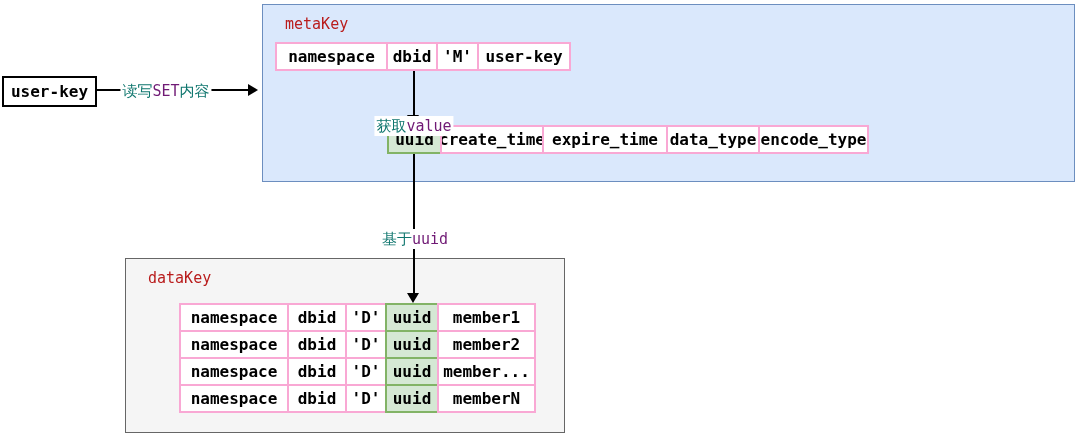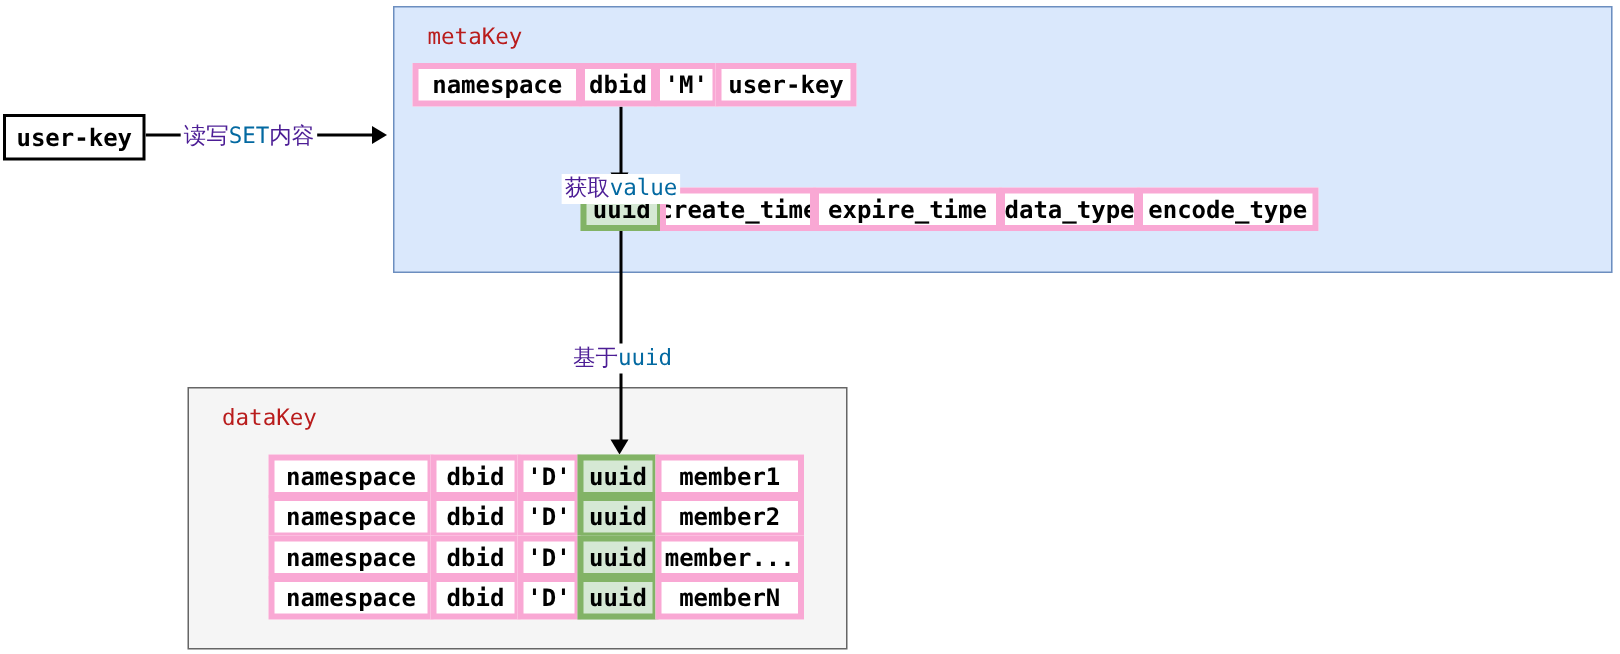--- a/index.html
+++ b/index.html
@@ -11,32 +11,32 @@
   .group{position:absolute;box-sizing:border-box;border:1px solid;z-index:1;}
   .group.meta{left:262px;top:4px;width:813px;height:178px;background:#dae8fc;border-color:#6c8ebf;}
   .group.data{left:125px;top:258px;width:440px;height:175px;background:#f5f5f5;border-color:#666666;}
   .group-title{
     position:absolute;left:22px;top:10px;color:#b91c1c;
     font:15px "DejaVu Sans Mono","Liberation Mono",monospace;
   }
   
   .table{position:absolute;display:flex;z-index:3;}
   .cell{
-    box-sizing:border-box;height:29px;border:4px solid #f9a8d4;background:#fff;
+    box-sizing:border-box;height:29px;border:2px solid #f9a8d4;background:#fff;
     display:flex;align-items:center;justify-content:center;
     font:bold 16px "DejaVu Sans Mono","Liberation Mono",monospace;color:#000;
     white-space:nowrap;overflow:hidden;
   }
   .cell + .cell{margin-left:-2px;}
   .cell.green{background:#d5e8d4;border-color:#82b366;}
   .t1{left:275px;top:42px;}
   .t1 .c0{width:113px}.t1 .c1{width:52px}.t1 .c2{width:43px}.t1 .c3{width:94px}
   .t2{left:387px;top:125px;}
   .t2 .c0{width:55px}.t2 .c1{width:104px}.t2 .c2{width:126px}
-  .t2 .c3{width:126px}.t2 .c4{width:94px}.t2 .c5{width:121px}
+  .t2 .c3{width:126px}.t2 .c4{width:94px}.t2 .c5{width:111px}
   .t3{left:179px;top:303px;display:block;}
   .t3 .row{display:flex;}
   .t3 .row + .row{margin-top:-2px;}
   .t3 .c0{width:110px}.t3 .c1{width:60px}.t3 .c2{width:42px}
   .t3 .c3{width:54px}.t3 .c4{width:99px}
   
   .line{position:absolute;background:#000;z-index:2;}
   .hline{height:2px;}
   .vline{width:2px;}
   .head-right{
@@ -48,22 +48,22 @@
     position:absolute;width:0;height:0;z-index:2;
     border-left:6px solid transparent;border-right:6px solid transparent;
     border-top:10px solid #000;
   }
   
   .edge-label{
     position:absolute;transform:translate(-50%,-50%);z-index:4;
     background:#ffffff;padding:0 2px;white-space:nowrap;
     font-size:15px;line-height:19px;
   }
-  .edge-label .cn{color:#4c1d95;font-family:Liberation Serif, serif;}
-  .edge-label .code{color:#0369a1;font-family:"DejaVu Sans Mono","Liberation Mono",monospace;}
+  .edge-label .cn{color:#0f766e;font-family:Liberation Sans, sans-serif;}
+  .edge-label .code{color:#701a75;font-family:"DejaVu Sans Mono","Liberation Mono",monospace;}
   
   .ukey{
     position:absolute;left:2px;top:76px;width:95px;height:31px;box-sizing:border-box;
     border:2px solid #000;background:#fff;z-index:3;
     display:flex;align-items:center;justify-content:center;
     font:bold 16px "DejaVu Sans Mono","Liberation Mono",monospace;color:#000;
   }
 </style>
 </head>
 <body>

